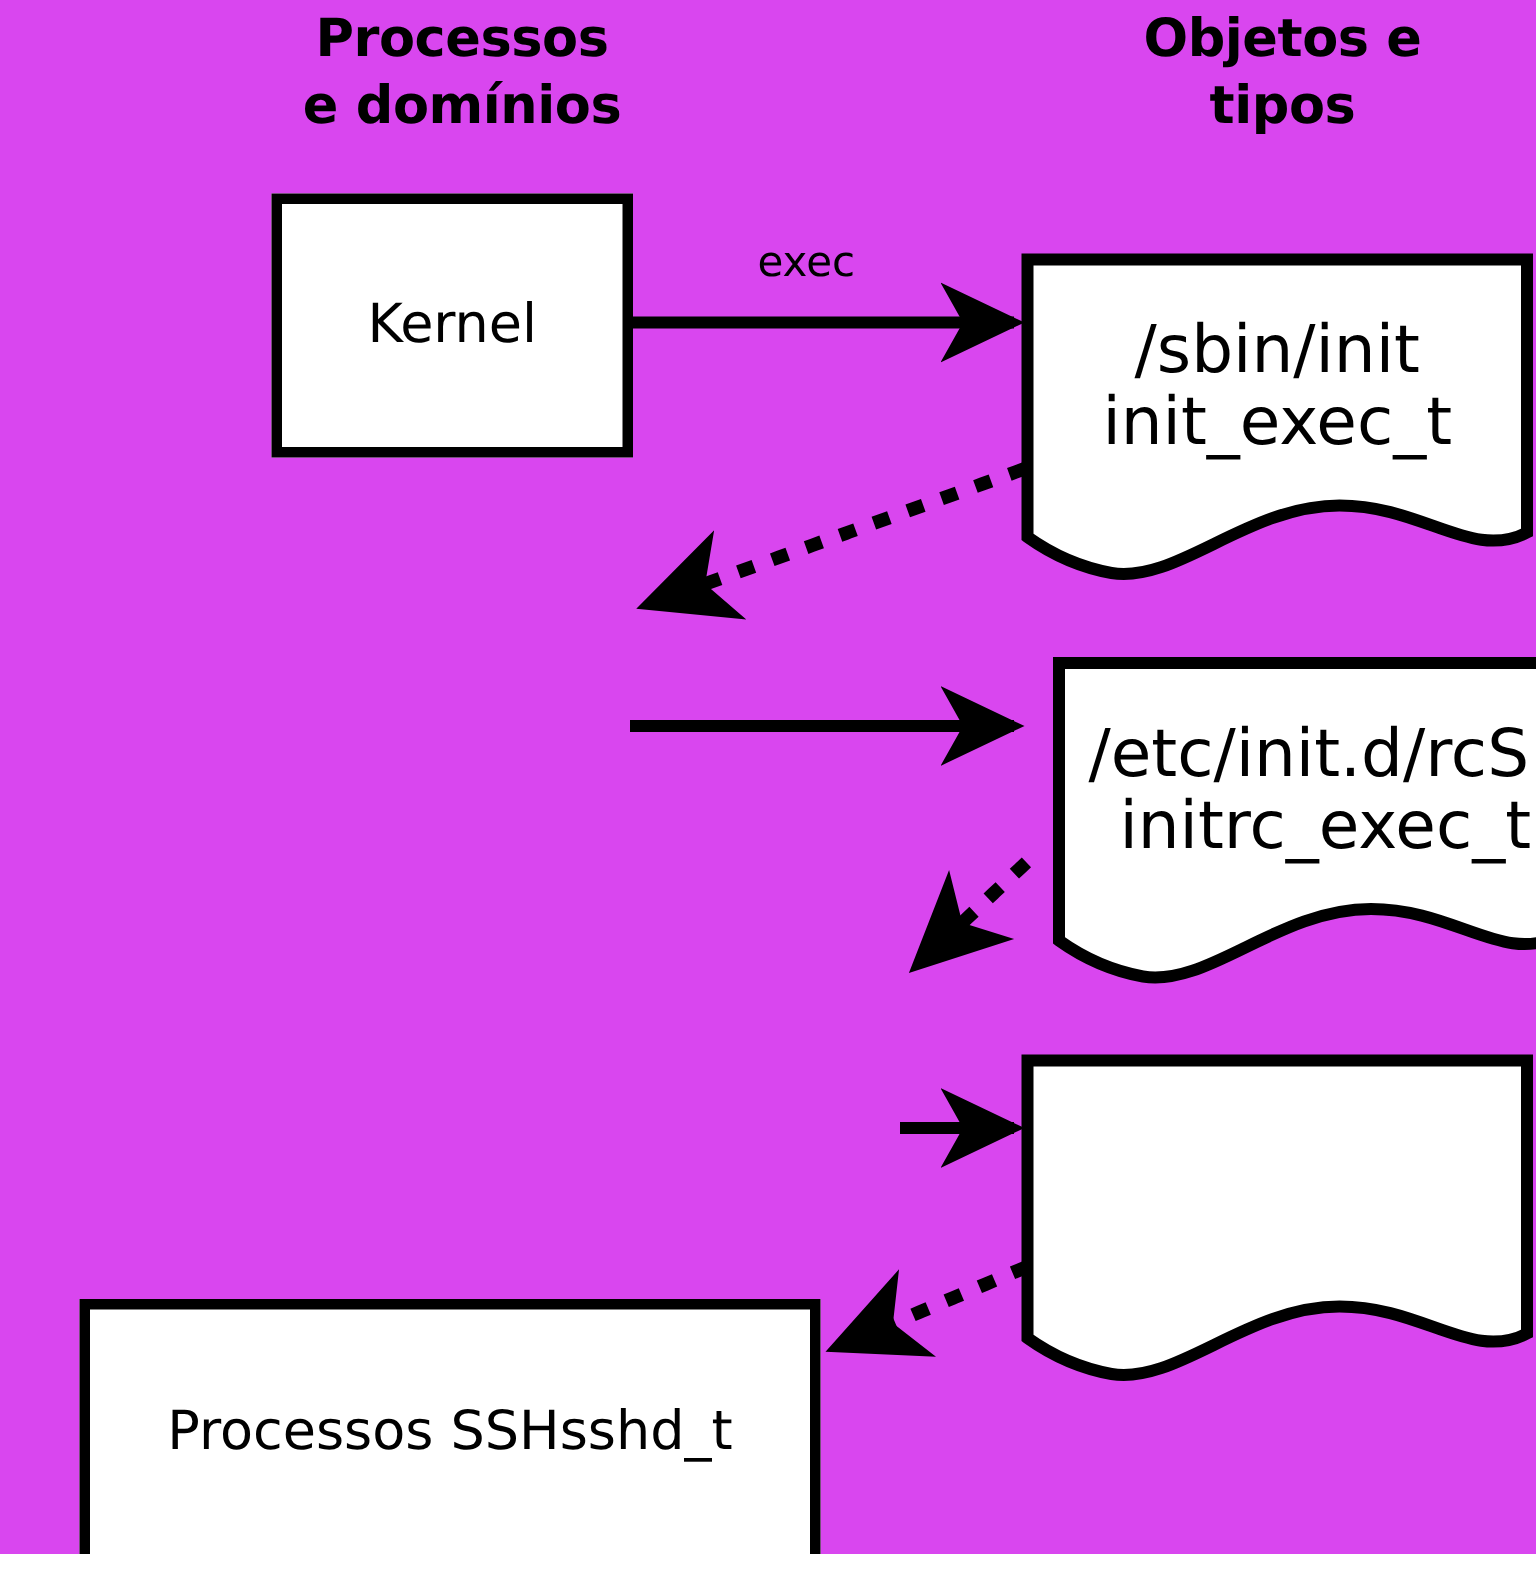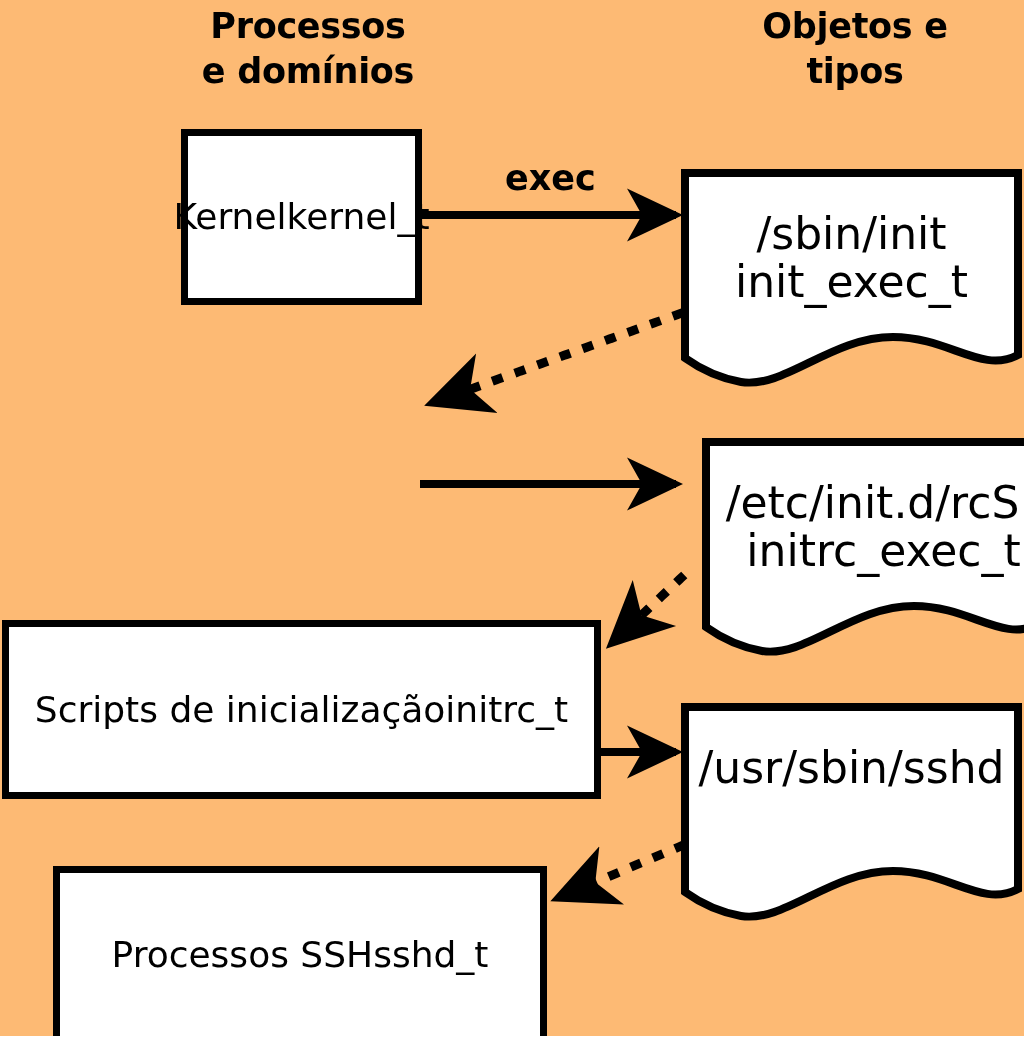--- a/index.html
+++ b/index.html
@@ -10,21 +10,21 @@
   }
   body {
     font-family: "DejaVu Sans", sans-serif;
     color: #000000;
   }
   #canvas {
     position: relative;
     width: 1024px;
     height: 1036px;
     overflow: hidden;
-    background: #fdba74;
+    background: #d946ef;
   }
   .col-header {
     position: absolute;
     text-align: center;
     font-weight: bold;
     font-size: 35px;
     line-height: 1.28;
     letter-spacing: -0.3px;
     white-space: pre-line;
   }
@@ -72,23 +72,22 @@
   .edge-layer {
     position: absolute;
     left: 0;
     top: 0;
     width: 1024px;
     height: 1046px;
     pointer-events: none;
   }
   .edge-label {
     position: absolute;
-    font-size: 35px;
+    font-size: 28px;
     white-space: nowrap;
-    font-weight: bold;
   }
 </style>
 </head>
 <body>
 
 <div id="canvas">
 
   <div class="col-header" id="header-left">Processos
 e domínios</div>
   <div class="col-header" id="header-right">Objetos e
@@ -126,28 +125,23 @@
 
     <g>
       <line x1="681" y1="846" x2="558" y2="898" stroke="#000" stroke-width="9" stroke-linecap="square" stroke-dasharray="2 22" marker-end="url(#arrowDotted)"></line>
     </g>
   </svg>
 
   <div class="edge-label" id="label-exec" style="left:505px; top:158px;">exec</div>
 
   <div class="proc-box" id="box-kernel" style="left:181px; top:129px; width:241px; height:176px;">
     <div class="line1">Kernel</div>
-    <div class="line2">kernel_t</div>
   </div>
 
 
-  <div class="proc-box" id="box-initrc" style="left:2px; top:620px; width:599px; height:179px;">
-    <div class="line1">Scripts de inicialização</div>
-    <div class="line2">initrc_t</div>
-  </div>
 
   <div class="proc-box" id="box-sshd" style="left:53px; top:866px; width:494px; height:177px;">
     <div class="line1">Processos SSH</div>
     <div class="line2">sshd_t</div>
   </div>
 
   <div class="doc-box" id="doc-init-exec" style="left:681px; top:169px; width:341px; height:220px;">
     <svg width="341" height="220" viewBox="0 0 341 220">
       <path d="M 4 189 L 4 4 L 337 4 L 337 186
                C 300 205 268 168 212 168
@@ -169,16 +163,15 @@
     <div class="doc-text" style="top:84px;padding-left:11px;">initrc_exec_t</div>
   </div>
 
   <div class="doc-box" id="doc-sshd-exec" style="left:681px; top:703px; width:341px; height:220px;">
     <svg width="341" height="220" viewBox="0 0 341 220">
       <path d="M 4 189 L 4 4 L 337 4 L 337 186
                C 300 205 268 168 212 168
                C 150 168 104 220 60 213
                C 38 209 18 199 4 189 Z" fill="#ffffff" stroke="#000000" stroke-width="8" stroke-linejoin="miter" stroke-linecap="butt"></path>
     </svg>
-    <div class="doc-text" style="top:36px;">/usr/sbin/sshd</div>
   </div>
 
 </div>
 
 </body></html>

